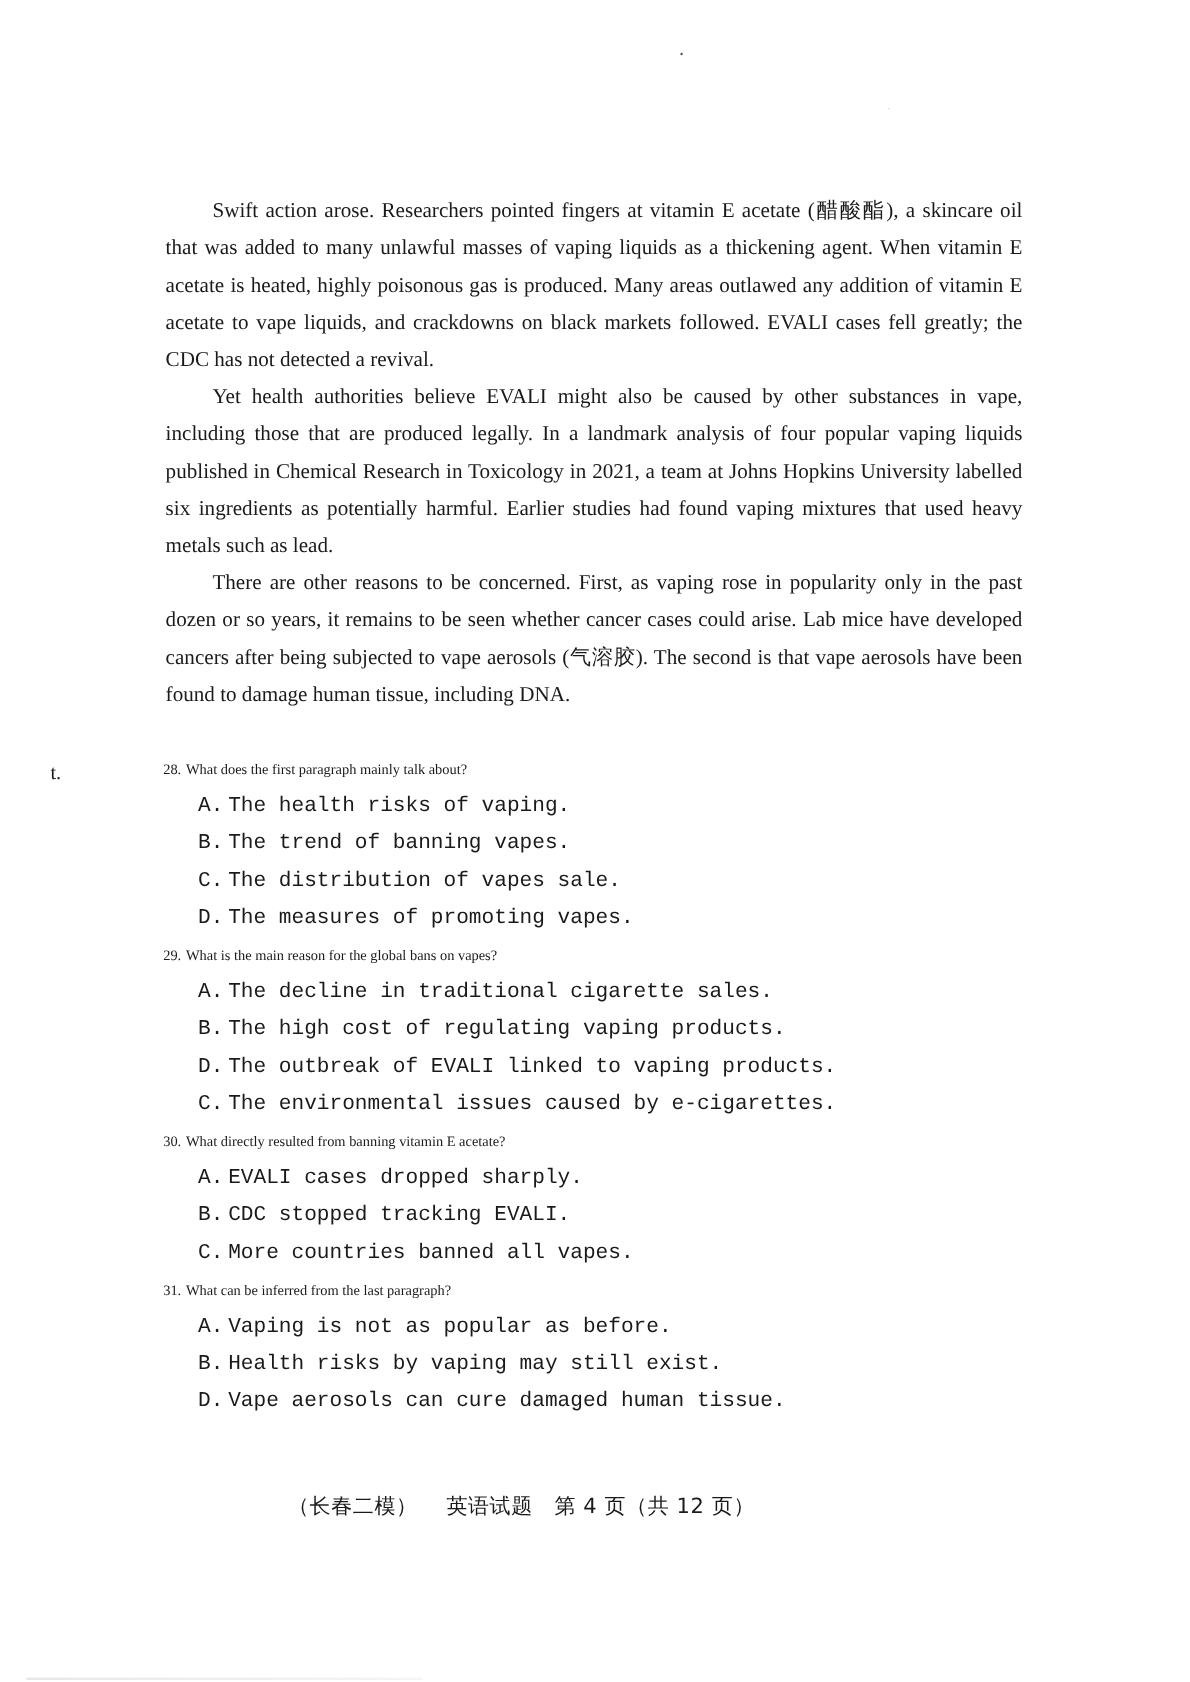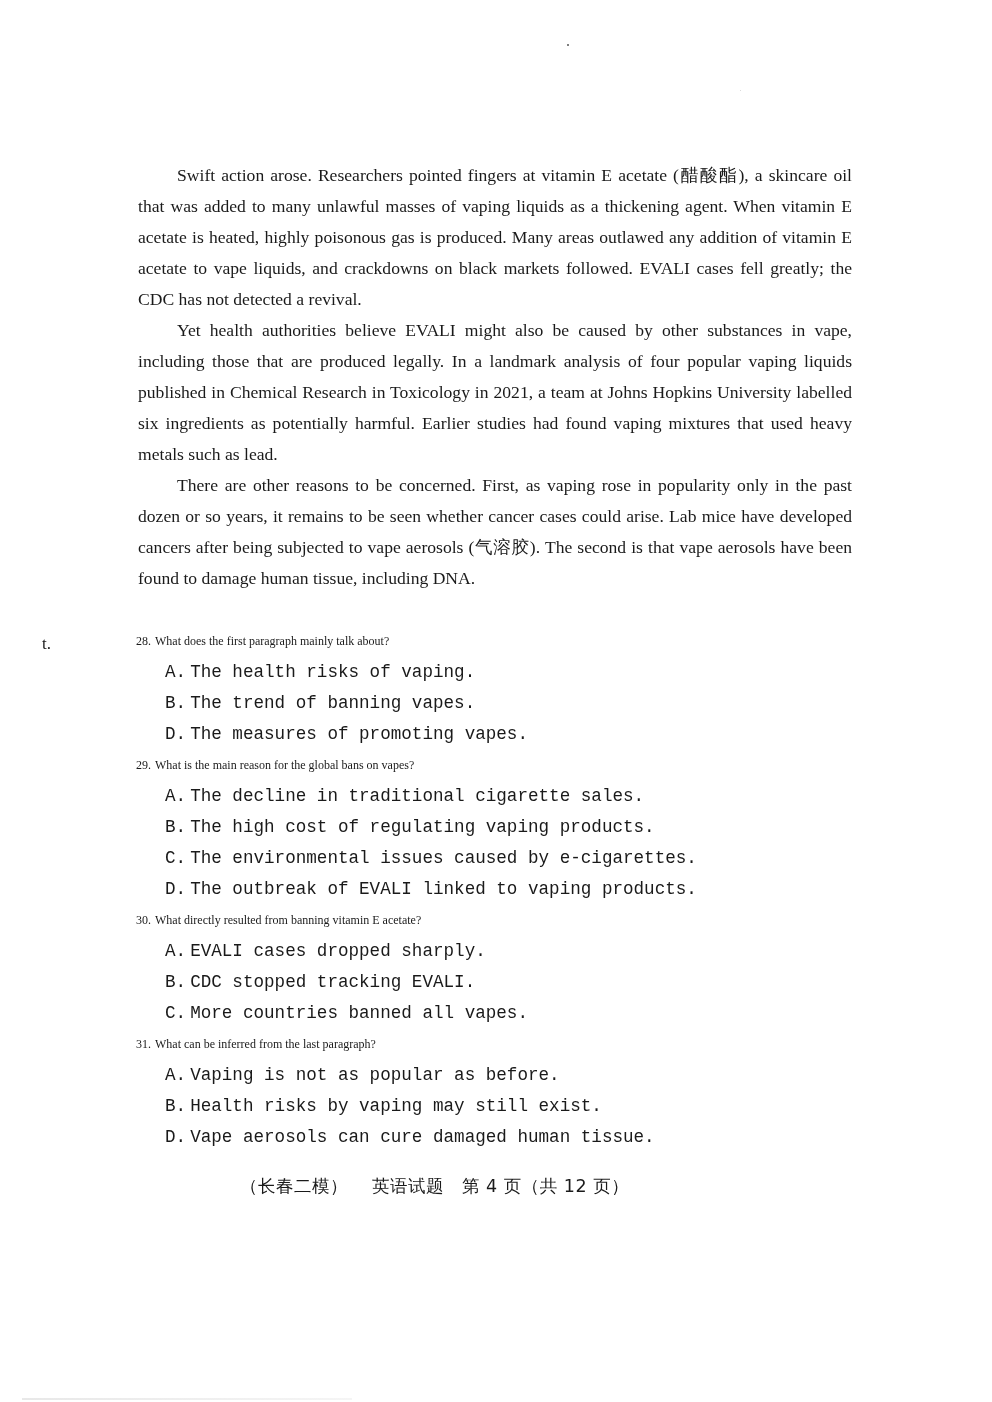--- a/index.html
+++ b/index.html
@@ -67,21 +67,21 @@
     .option {
       font-size: 17.6px;
       line-height: 31px;
       padding-left: 29px;
       white-space: nowrap;
     }
     .opt-letter { margin-right: 4px; }
     .footer {
       position: absolute;
       left: 240px;
-      top: 1174px;
+      top: 1244px;
       font-size: 17.5px;
       line-height: 24px;
       white-space: nowrap;
       font-family: "DejaVu Sans", "Liberation Sans", sans-serif;
       letter-spacing: 0.5px;
     }
     .footer span { display: inline-block; }
     .footer .gap1 { margin-left: 24px; }
     .footer .gap2 { margin-left: 18px; }
     .scan-edge {
@@ -109,33 +109,34 @@
 
 <div class="questions">
 
   <div class="question">
     <div class="q-stem">
       <span class="q-num">28.</span><span>What does the first paragraph mainly talk about?</span>
     </div>
     <ul class="options">
       <li class="option"><span class="opt-letter">A.</span><span>The health risks of vaping.</span></li>
       <li class="option"><span class="opt-letter">B.</span><span>The trend of banning vapes.</span></li>
+      <li class="option"><span class="opt-letter">C.</span><span>The distribution of vapes sale.</span></li>
       <li class="option"><span class="opt-letter">D.</span><span>The measures of promoting vapes.</span></li>
     </ul>
   </div>
 
   <div class="question">
     <div class="q-stem">
       <span class="q-num">29.</span><span>What is the main reason for the global bans on vapes?</span>
     </div>
     <ul class="options">
       <li class="option"><span class="opt-letter">A.</span><span>The decline in traditional cigarette sales.</span></li>
       <li class="option"><span class="opt-letter">B.</span><span>The high cost of regulating vaping products.</span></li>
+      <li class="option"><span class="opt-letter">D.</span><span>The outbreak of EVALI linked to vaping products.</span></li>
       <li class="option"><span class="opt-letter">C.</span><span>The environmental issues caused by e-cigarettes.</span></li>
-      <li class="option"><span class="opt-letter">D.</span><span>The outbreak of EVALI linked to vaping products.</span></li>
     </ul>
   </div>
 
   <div class="question">
     <div class="q-stem">
       <span class="q-num">30.</span><span>What directly resulted from banning vitamin E acetate?</span>
     </div>
     <ul class="options">
       <li class="option"><span class="opt-letter">A.</span><span>EVALI cases dropped sharply.</span></li>
       <li class="option"><span class="opt-letter">B.</span><span>CDC stopped tracking EVALI.</span></li>

